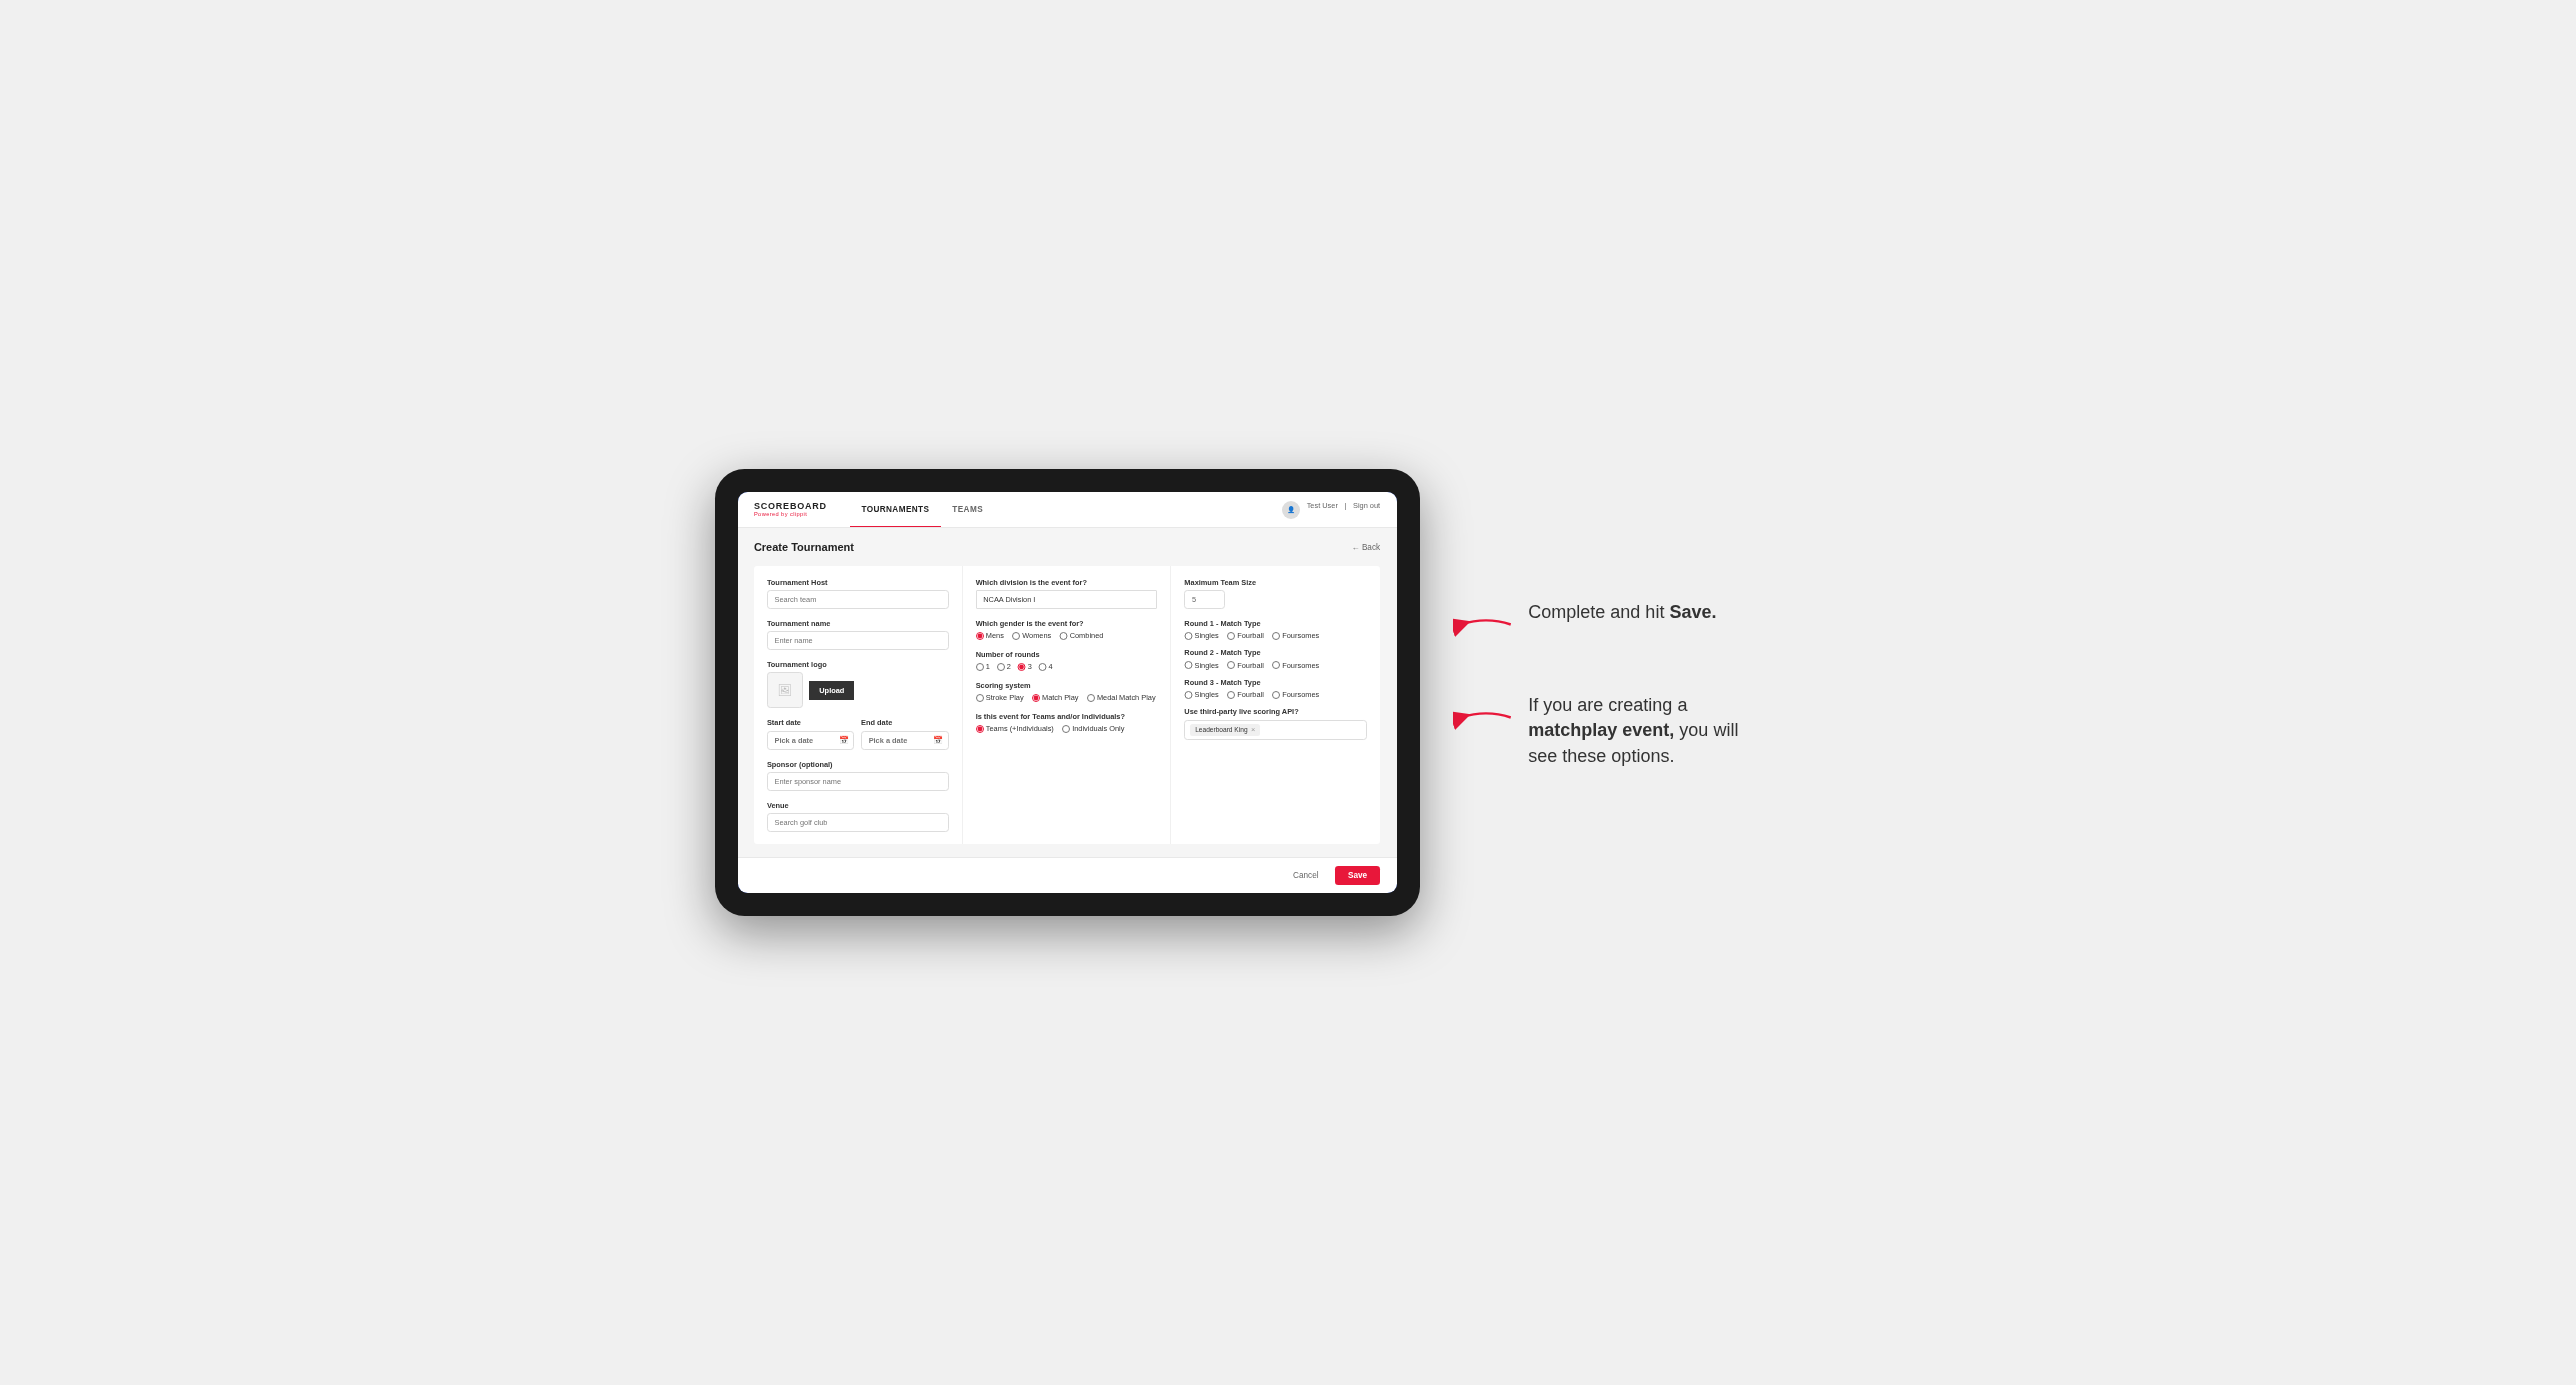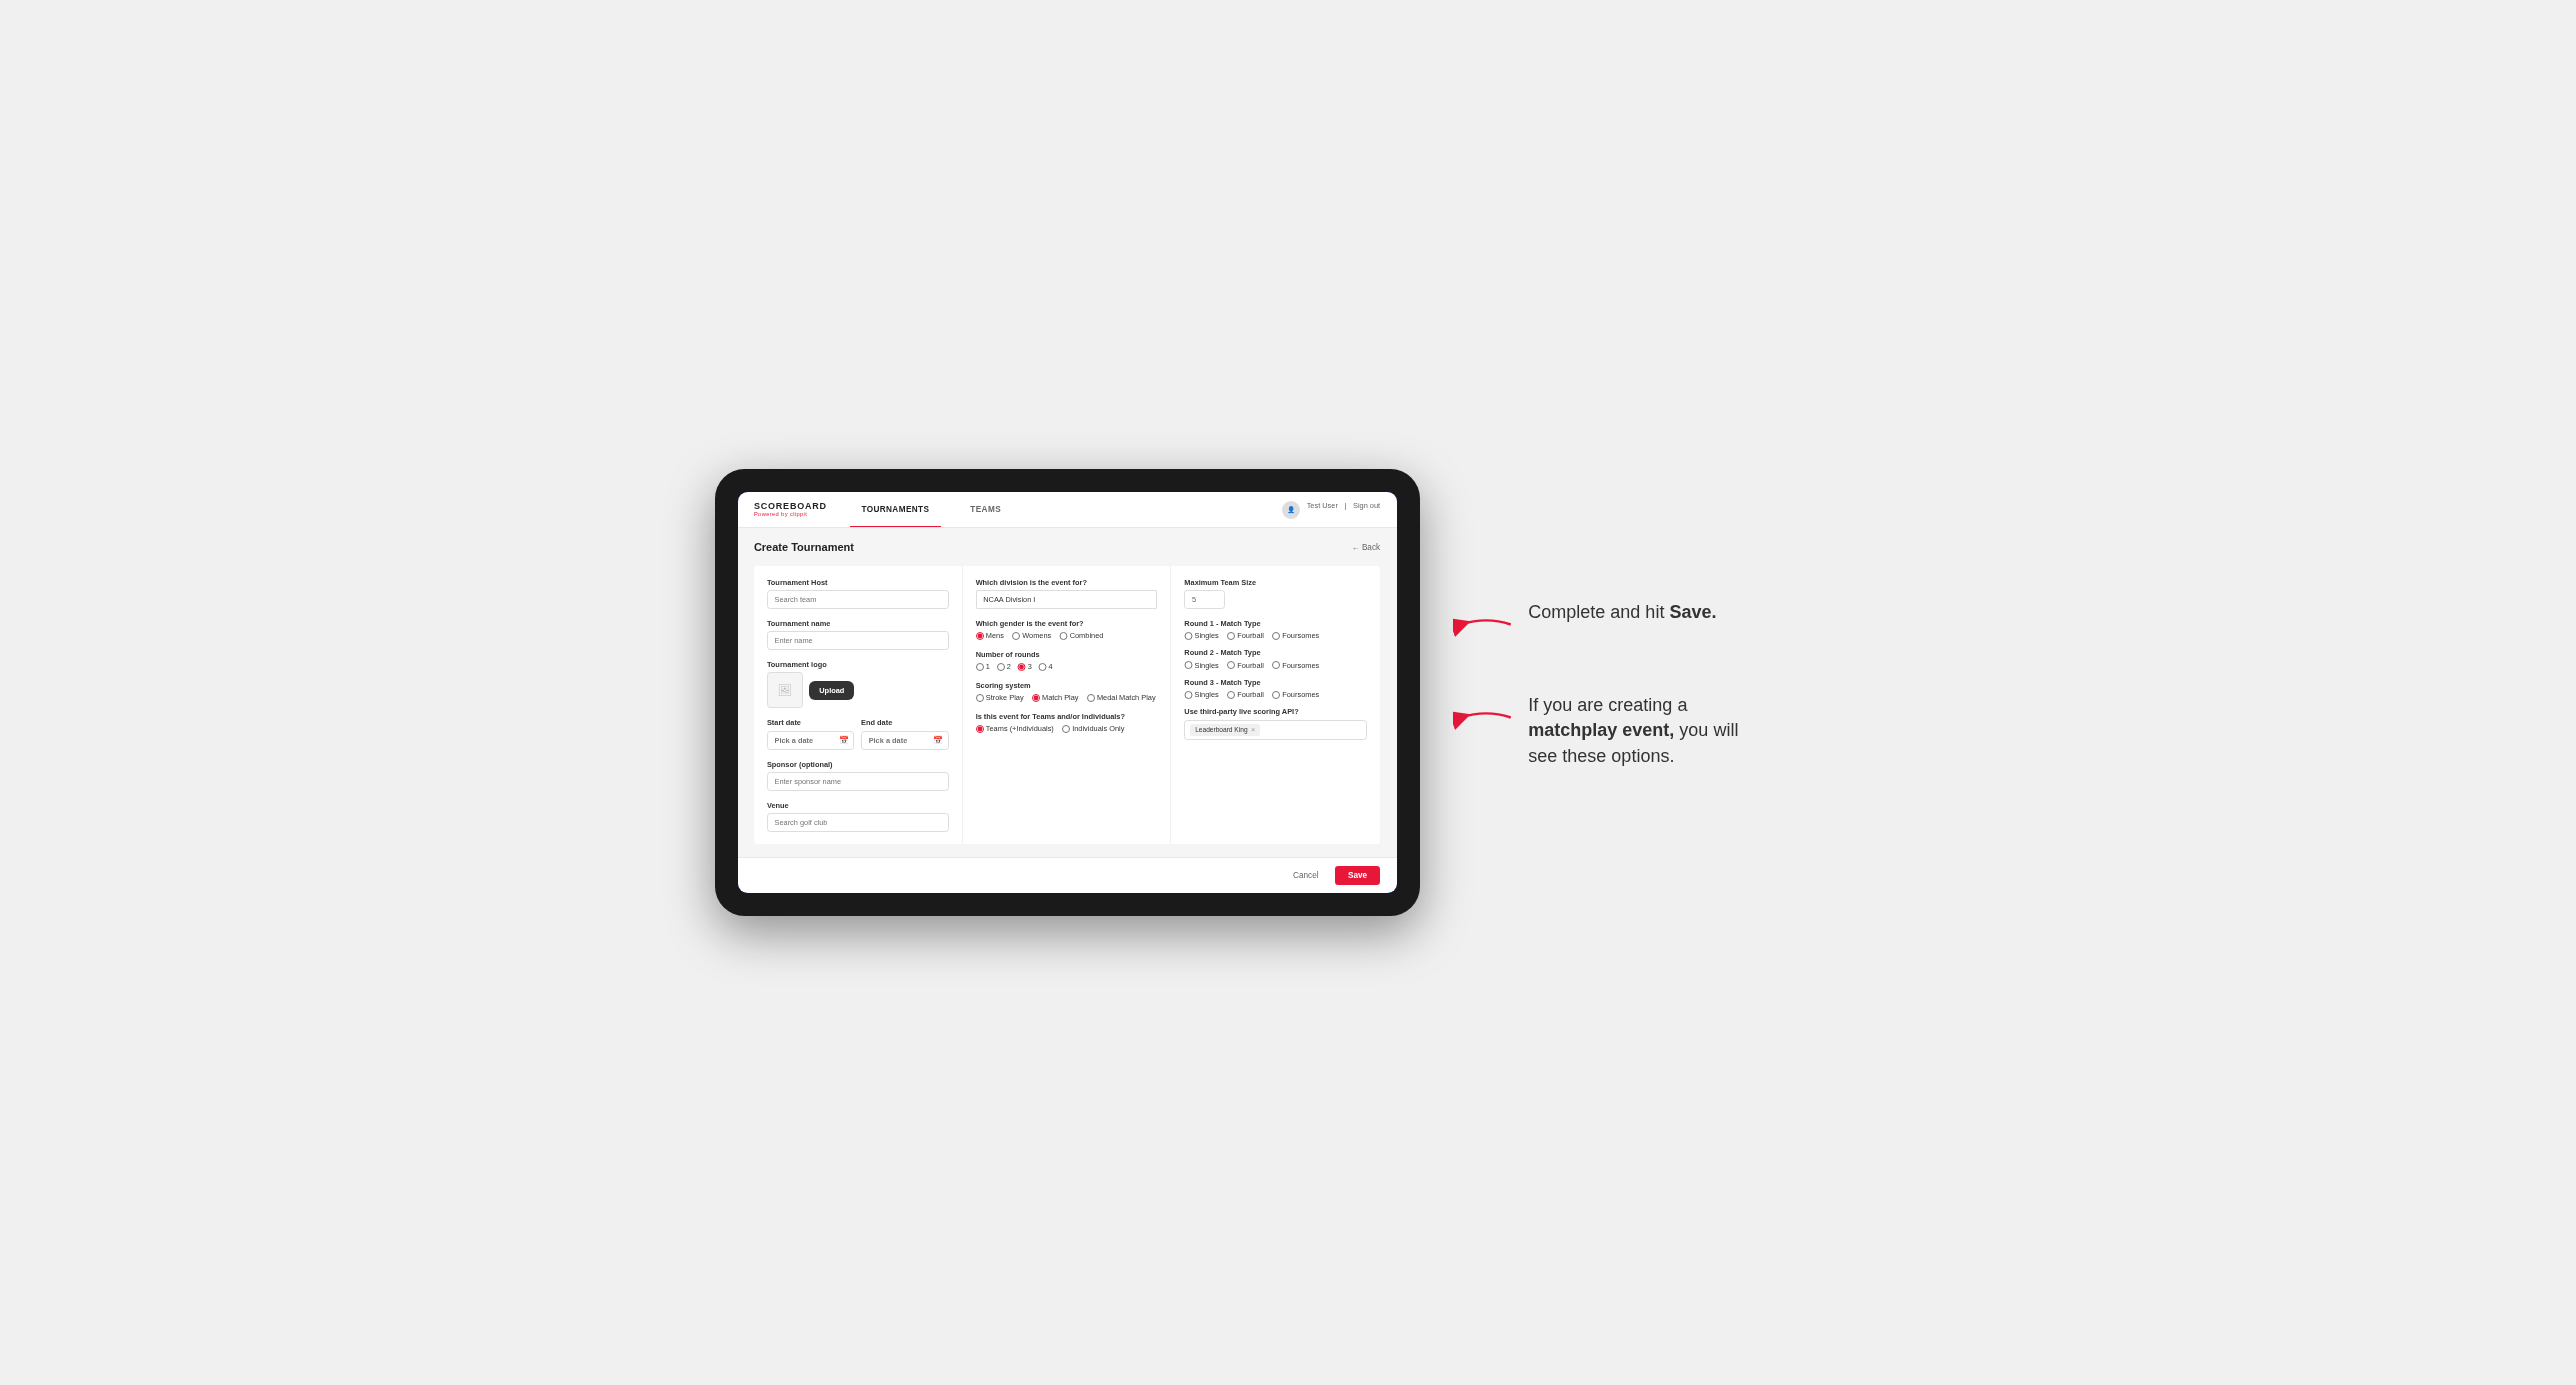--- a/index.html
+++ b/index.html
@@ -67,21 +67,21 @@
       color: #999;
       letter-spacing: 0.4px;
     }
 
     .brand-sub span {
       color: #e8173a;
     }
 
     .nav-tabs {
       display: flex;
-      gap: 18px;
+      gap: 0;
       height: 100%;
     }
 
     .nav-tab {
       padding: 0 11.5px;
       font-size: 8.2px;
       font-weight: 600;
       color: #666;
       cursor: pointer;
       display: flex;
@@ -225,21 +225,21 @@
       align-items: center;
       justify-content: center;
       color: #bbb;
       font-size: 11.5px;
     }
 
     .upload-btn {
       background: #333;
       color: #fff;
       border: none;
-      border-radius: 6px;
+      border-radius: 0;
       padding: 4.9px 9.8px;
       font-size: 7.4px;
       cursor: pointer;
       font-weight: 600;
     }
 
     
     .date-row {
       display: grid;
       grid-template-columns: 1fr 1fr;

